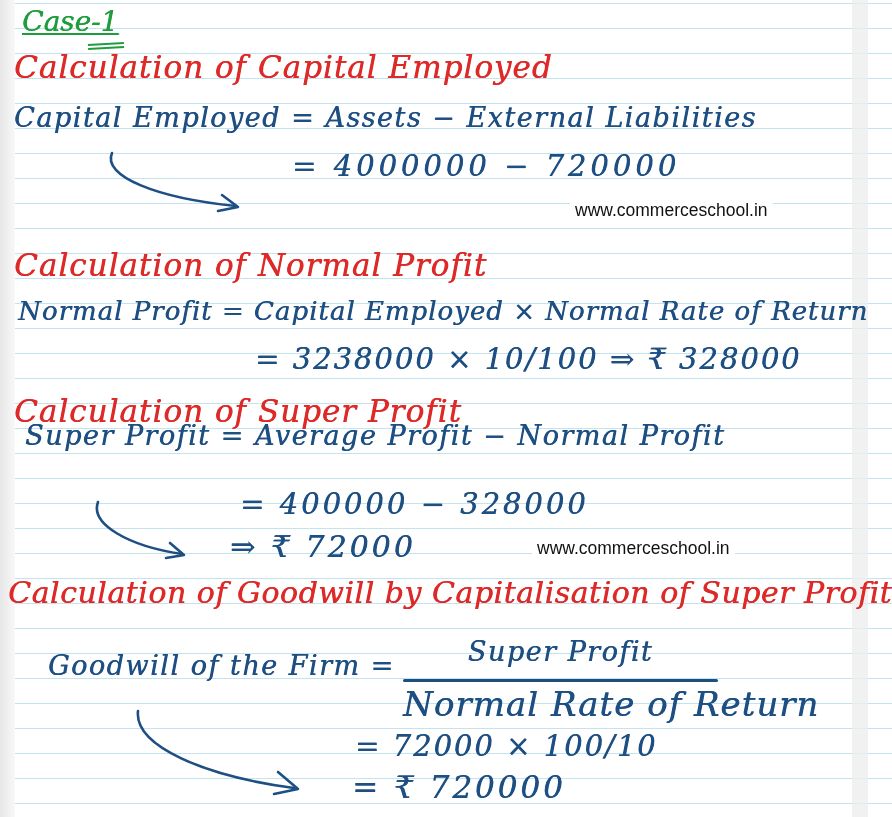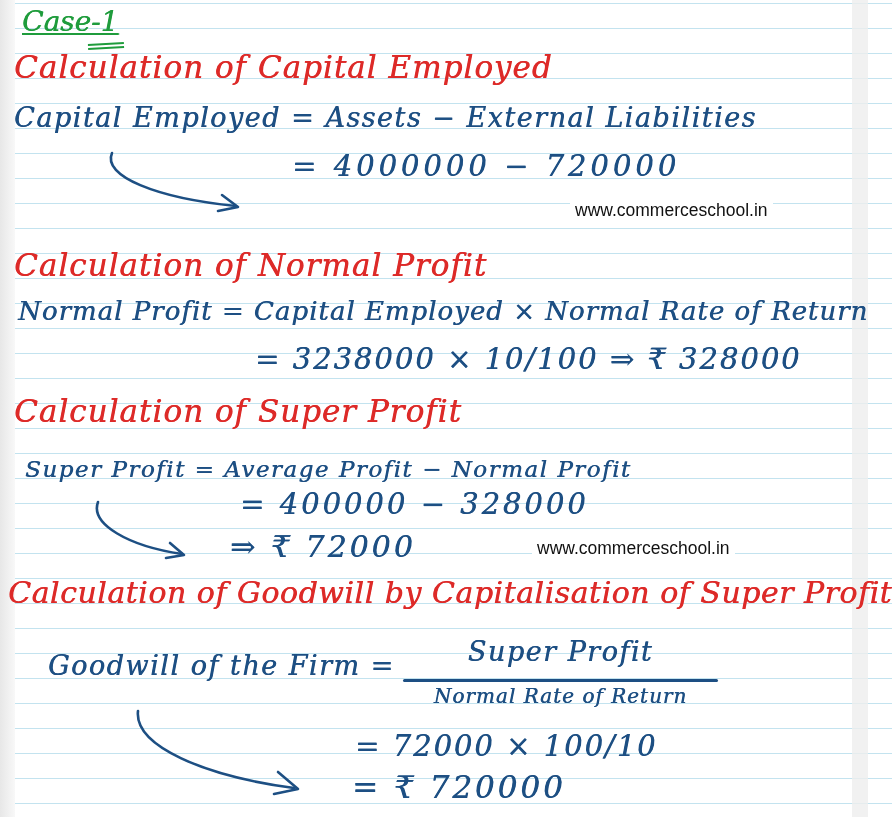--- a/index.html
+++ b/index.html
@@ -49,31 +49,31 @@
   .h-ce  { left:14px;  top:50px;  font-size:31px; letter-spacing:1px; }
   .ce-f  { left:14px;  top:102px; font-size:27px; letter-spacing:1.5px; }
   .ce-s  { left:292px; top:150px; font-size:29px; letter-spacing:4px; }
   .ce-r  { left:290px; top:195px; font-size:30px; letter-spacing:3px; }
 
   .h-np  { left:14px;  top:248px; font-size:31px; letter-spacing:1px; }
   .np-f  { left:18px;  top:297px; font-size:26px; letter-spacing:1px; }
   .np-c  { left:255px; top:343px; font-size:29px; letter-spacing:2px; }
 
   .h-sp  { left:14px;  top:394px; font-size:31px; letter-spacing:1px; }
-  .sp-f  { left:25px;  top:456px; font-size:23px; letter-spacing:1.5px; }
+  .sp-f  { left:25px;  top:420px; font-size:27px; letter-spacing:1.5px; }
   .sp-s  { left:240px; top:488px; font-size:29px; letter-spacing:3px; }
   .sp-r  { left:230px; top:530px; font-size:30px; letter-spacing:3px;text-align:center; }
 
   .h-gw  { left:8px;   top:576px; font-size:30px; letter-spacing:0.5px; }
 
   .gw-lhs { left:48px; top:650px; font-size:27px; letter-spacing:1.5px; }
   .frac-num { left:403px; top:636px; width:315px; text-align:center; font-size:27px; letter-spacing:1.5px; }
   .frac-bar { position:absolute; left:403px; top:679px; width:315px; height:3px;
               background:var(--ink-blue); border-radius:2px; z-index:2; }
-  .frac-den { left:403px; top:685px; width:315px; text-align:center; font-size:20px; letter-spacing:1px; }
+  .frac-den { left:403px; top:685px; width:315px; text-align:center; font-size:34px; letter-spacing:1px; }
   .gw-s  { left:355px; top:730px; font-size:29px; letter-spacing:2px; }
   .gw-r  { left:352px; top:770px; font-size:31px; letter-spacing:3px; }
 
   .watermark {
     position:absolute; z-index:3;
     font-family:"Liberation Sans","DejaVu Sans",sans-serif;
     font-size:17.5px; color:var(--watermark-text);
     background:#fff; padding:1px 5px; white-space:nowrap;
   }
   .wm-1 { left:570px; top:199px; }

